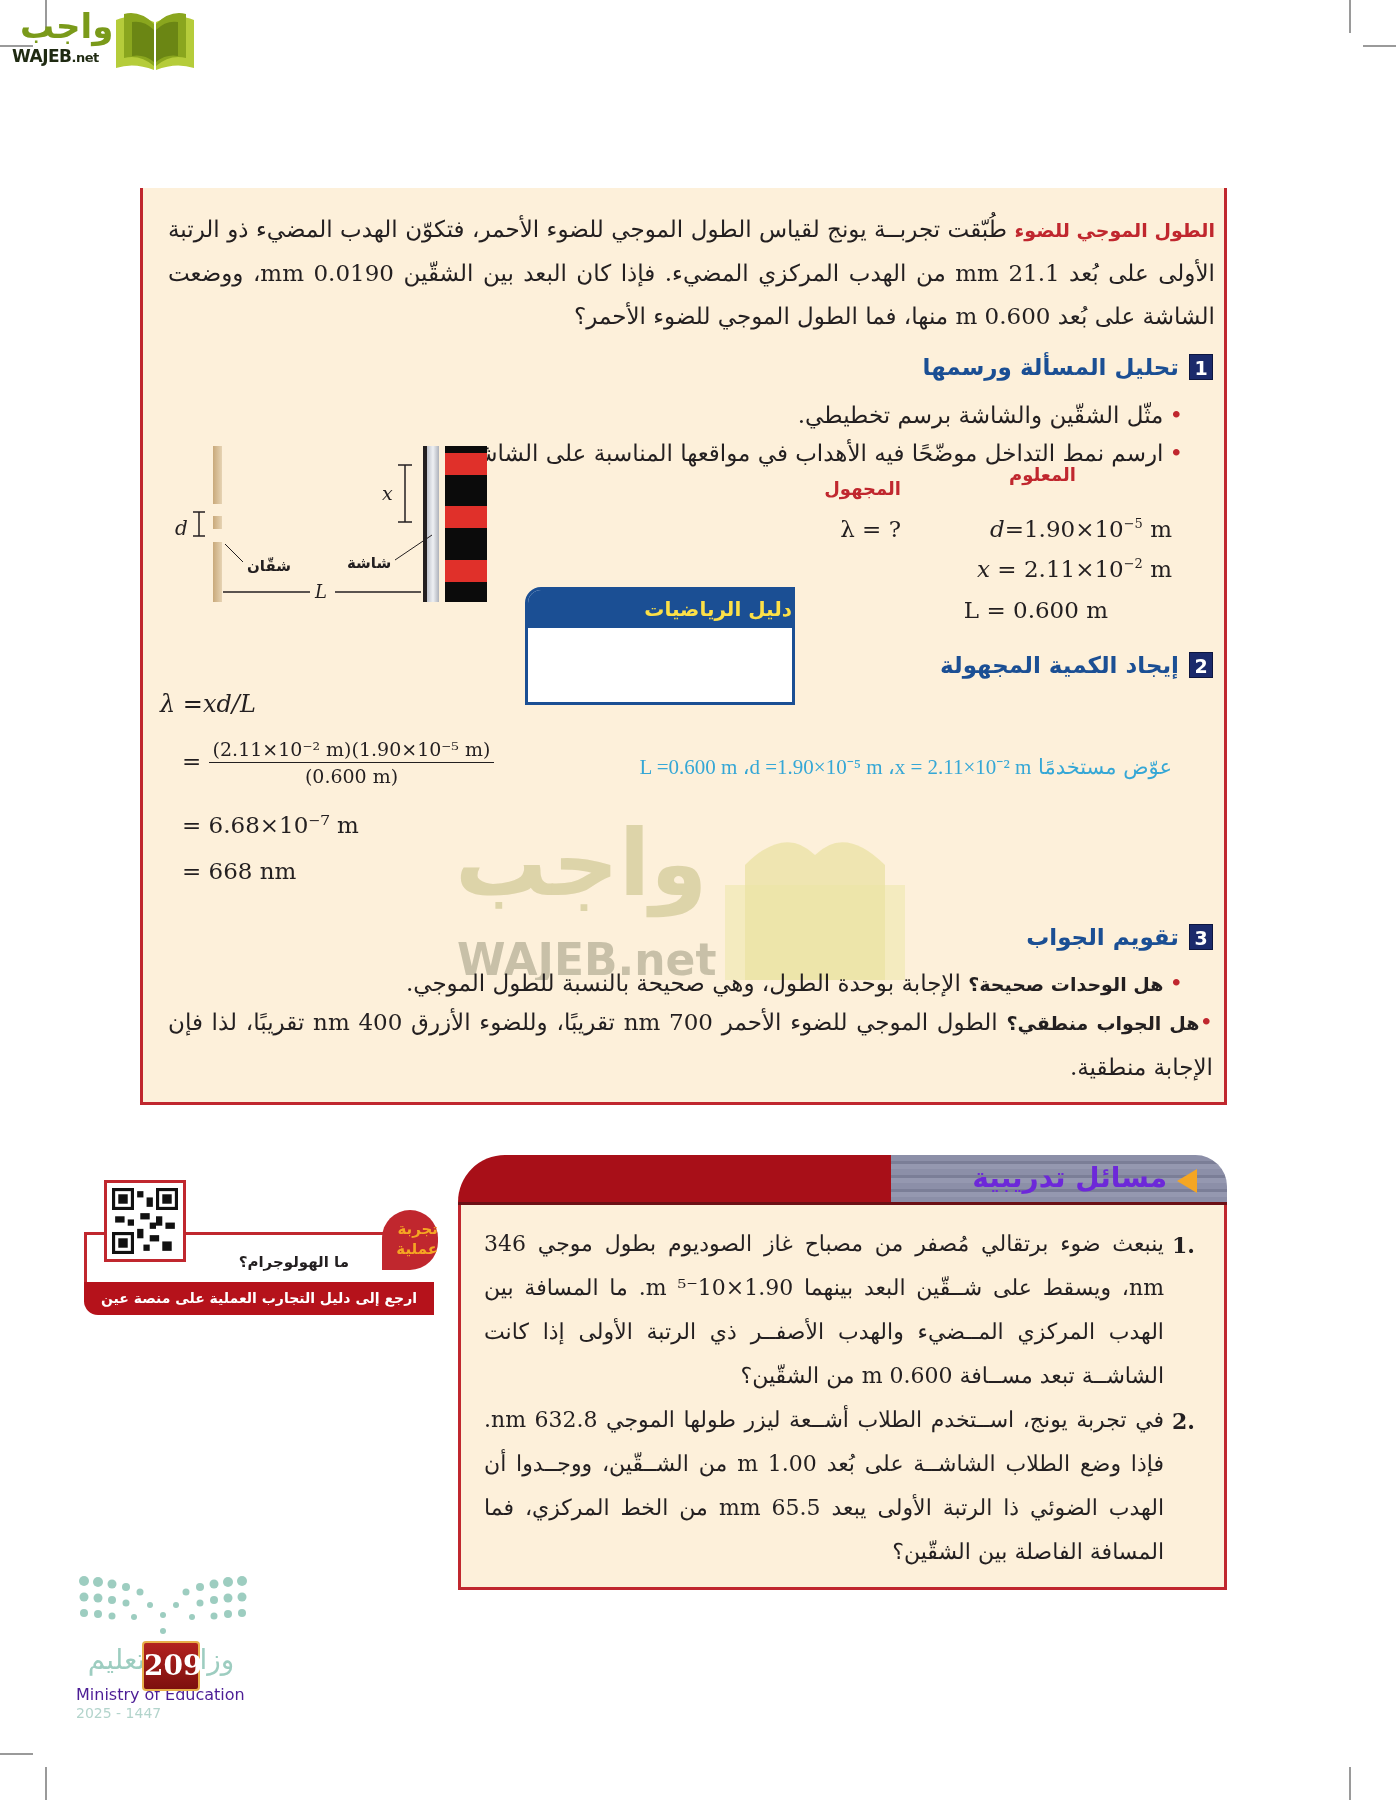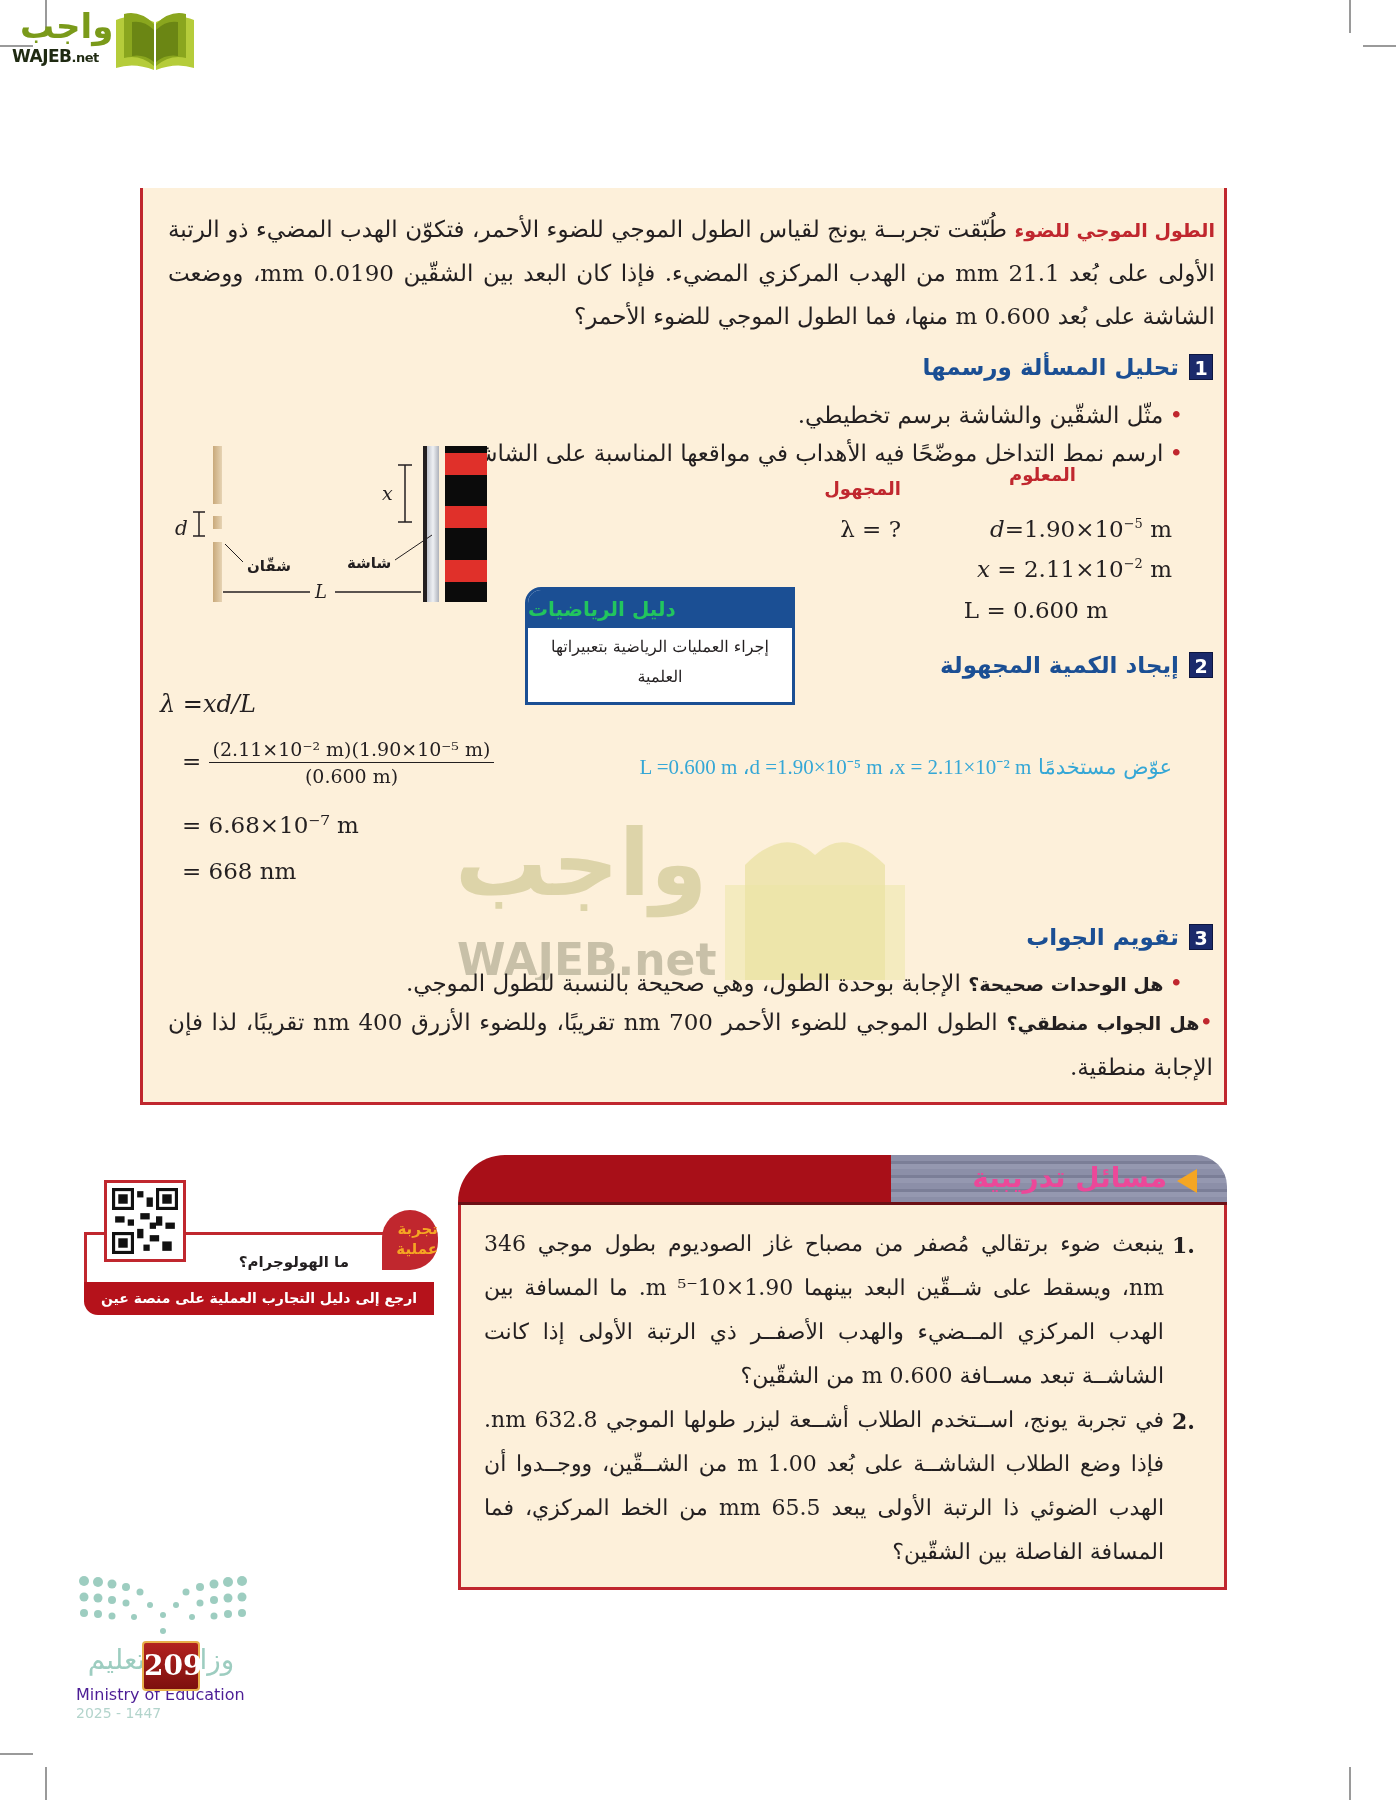--- a/index.html
+++ b/index.html
@@ -33,38 +33,38 @@
   .step { position: absolute; direction: rtl; white-space: nowrap; }
   .bullet { position: absolute; direction: rtl; font-size: 23px; line-height: 38px; white-space: nowrap; }
   .bullet .dot { color: #c0272e; margin-left: 6px; }
   .kh { position: absolute; font: bold 18px "DejaVu Sans", sans-serif; color: #c0272e; direction: rtl; }
   .eq { position: absolute; font-size: 23px; white-space: nowrap; direction: ltr; }
   .eq i { font-style: italic; }
   sup { font-size: 13px; vertical-align: 9px; }
 
   
   .guide { position: absolute; left: 525px; top: 587px; width: 270px; height: 118px; border: 3px solid #1b4f94; border-radius: 16px 0 0 0; background: #fff; overflow: hidden; }
-  .guide-head { height: 38px; background: #1b4f94; color: #22c55e; font: bold 20px "DejaVu Sans", sans-serif; text-align: left; line-height: 38px; direction: rtl; }
+  .guide-head { height: 38px; background: #1b4f94; color: #fde047; font: bold 20px "DejaVu Sans", sans-serif; text-align: right; line-height: 38px; direction: rtl; }
   .guide-body { font-size: 16px; line-height: 30px; text-align: center; direction: rtl; padding: 4px 10px; }
 
   .sub-line { position: absolute; color: #35a7d6; font-size: 21px; white-space: nowrap; direction: rtl; }
 
   .frac { display: inline-block; vertical-align: middle; text-align: center; font-size: 19px; }
   .frac .num { border-bottom: 1.5px solid #231f20; padding: 0 4px 2px; }
   .frac .den { padding-top: 2px; }
 
   
   .wm { position: absolute; left: 455px; top: 815px; width: 490px; height: 165px; pointer-events: none; }
 
   
   .pr-box { position: absolute; left: 458px; top: 1155px; width: 769px; height: 435px; }
   .pr-head { position: absolute; left: 0; top: 0; width: 100%; height: 50px; border-radius: 48px 32px 0 0; overflow: hidden; border-bottom: 3px solid #6c1015; }
   .pr-head .red { position: absolute; left: 0; top: 0; width: 433px; height: 100%; background: #a80f18; }
   .pr-head .gray { position: absolute; left: 433px; top: 0; right: 0; height: 100%; background: repeating-linear-gradient(180deg, #8c8fa8 0 6px, #7b7e97 6px 9px, #9598b0 9px 14px); }
-  .pr-title { position: absolute; right: 60px; top: 6px; font: bold 28px "DejaVu Sans", sans-serif; color: #ec4899; direction: rtl; }
+  .pr-title { position: absolute; right: 60px; top: 6px; font: bold 28px "DejaVu Sans", sans-serif; color: #6d28d9; direction: rtl; }
   .pr-body { position: absolute; left: 0; top: 50px; width: 100%; height: 385px; background: #fdf0da; border: 3px solid #c0272e; border-top: none; }
   .prob { position: absolute; direction: rtl; font-size: 22px; line-height: 44px; text-align: justify; }
   .prob-num { position: absolute; font: bold 22px "DejaVu Serif", serif; }
 
   
   .lab { position: absolute; left: 84px; top: 1170px; width: 355px; height: 145px; }
   .qr { position: absolute; left: 20px; top: 10px; width: 82px; height: 82px; border: 3px solid #c0272e; background: #fff; padding: 5px; }
   .lab-line { position: absolute; left: 0; top: 62px; width: 300px; height: 70px; border-top: 3px solid #c0272e; border-left: 3px solid #c0272e; }
   .lab-q { position: absolute; right: 90px; top: 83px; font: bold 15px "DejaVu Sans", sans-serif; direction: rtl; }
   .lab-bar { position: absolute; left: 0; top: 112px; width: 350px; height: 33px; background: #b5121b; border-radius: 0 0 0 14px; color: #fff; font: bold 14px "DejaVu Sans", sans-serif; text-align: center; line-height: 33px; direction: rtl; }
@@ -168,21 +168,20 @@
   <text x="217" y="60" font-family="DejaVu Serif, serif" font-style="italic" font-size="19" fill="#231f20">x</text>
   <line x1="267" y1="95" x2="230" y2="120" stroke="#231f20" stroke-width="1"></line>
   <text x="182" y="128" font-family="DejaVu Sans, sans-serif" font-weight="bold" font-size="15" fill="#231f20">شاشة</text>
   <line x1="58" y1="152" x2="145" y2="152" stroke="#231f20" stroke-width="1.5"></line>
   <line x1="170" y1="152" x2="256" y2="152" stroke="#231f20" stroke-width="1.5"></line>
   <text x="150" y="158" font-family="DejaVu Serif, serif" font-style="italic" font-size="18" fill="#231f20">L</text>
 </svg>
 
 <div class="guide">
   <div class="guide-head">دليل الرياضيات</div>
-  <div class="guide-body">إجراء العمليات الرياضية بتعبيراتها العلمية</div>
 </div>
 
 <div class="step" style="right:183px;top:652px;">
   <span class="step-num">2</span><span class="step-title">إيجاد الكمية المجهولة</span>
 </div>
 <div class="sub-line" style="right:224px;top:752px;">
   <span>عوّض مستخدمًا</span> <span style="font-family:'Liberation Serif',serif;">L =0.600 m ،d =1.90×10⁻⁵ m ،x = 2.11×10⁻² m</span>
 </div>
 
 <div class="eq" style="left:160px;top:690px;font-size:24px;font-style:italic;">λ =xd/L</div>

